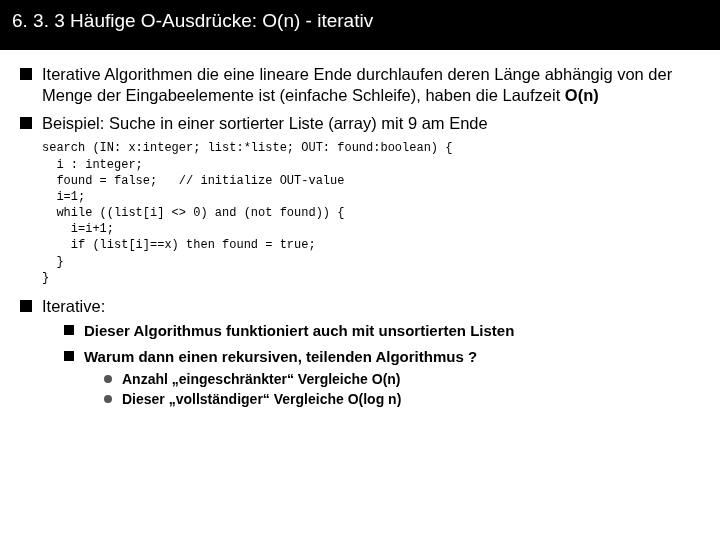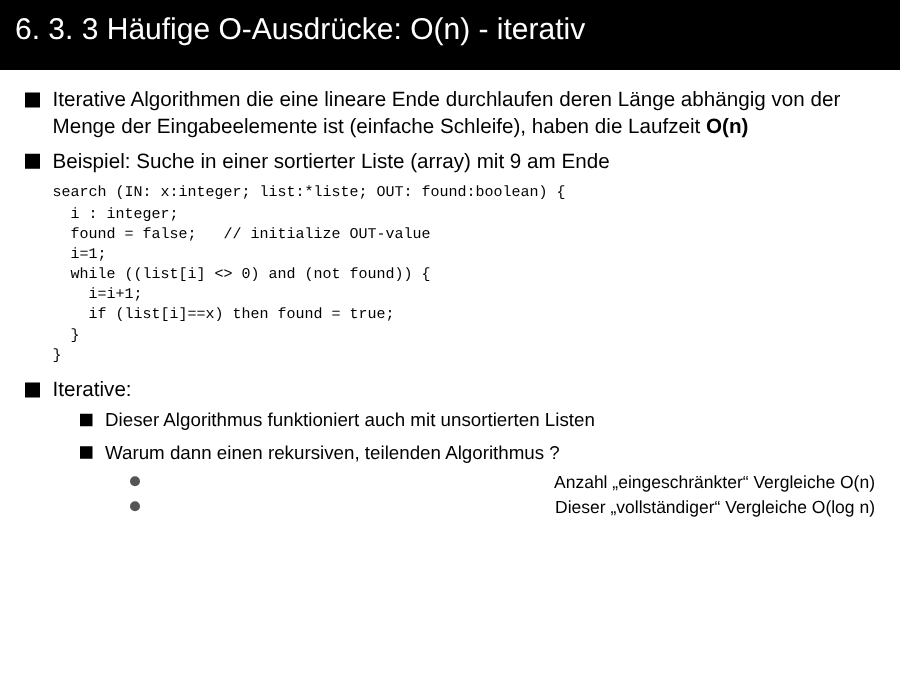--- a/index.html
+++ b/index.html
@@ -9,21 +9,21 @@
     height: 540px;
     background: #fff;
     font-family: Arial, Helvetica, sans-serif;
     color: #000;
     overflow: hidden;
   }
   .header {
     background: #000;
     color: #fff;
     padding: 10px 12px 18px 12px;
-    font-size: 24px;
+    font-size: 19px;
   }
   .body {
     padding: 14px 20px 0 20px;
   }
   ul.sq {
     list-style: none;
     margin: 0;
     padding: 0;
   }
   ul.sq > li {
@@ -54,40 +54,39 @@
   ul.disc {
     list-style: none;
     margin: 4px 0 0 0;
     padding: 0;
   }
   ul.disc > li {
     position: relative;
     padding-left: 18px;
     font-size: 14px;
     line-height: 1.4;
-    text-align: right;
   }
   ul.disc > li::before {
     content: "";
     position: absolute;
     left: 0;
     top: 5px;
     width: 8px;
     height: 8px;
     background: #555;
     border-radius: 50%;
   }
   pre.code {
     font-family: "Courier New", Courier, monospace;
     font-size: 12px;
     line-height: 1.35;
     margin: 6px 0 10px 22px;
     white-space: pre;
   }
-  .nest1 { margin-left: 22px; margin-top: 4px; }
+  .nest1 { margin-left: 22px; margin-top: 4px; font-weight: bold; }
   .nest2 { margin-left: 20px; }
   b { font-weight: bold; }
 </style>
 </head>
 <body>
 
 <div class="header">
   <span>6. 3. 3  Häufige O-Ausdrücke: O(n) - iterativ</span>
 </div>
 

